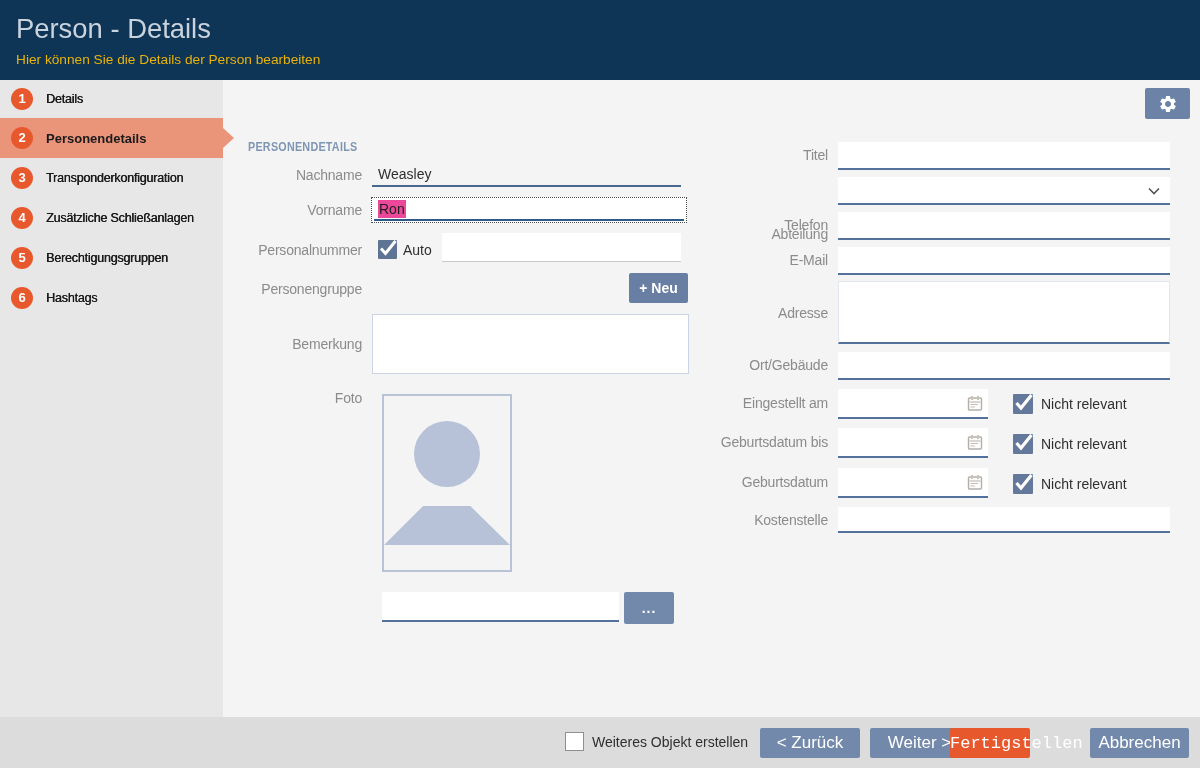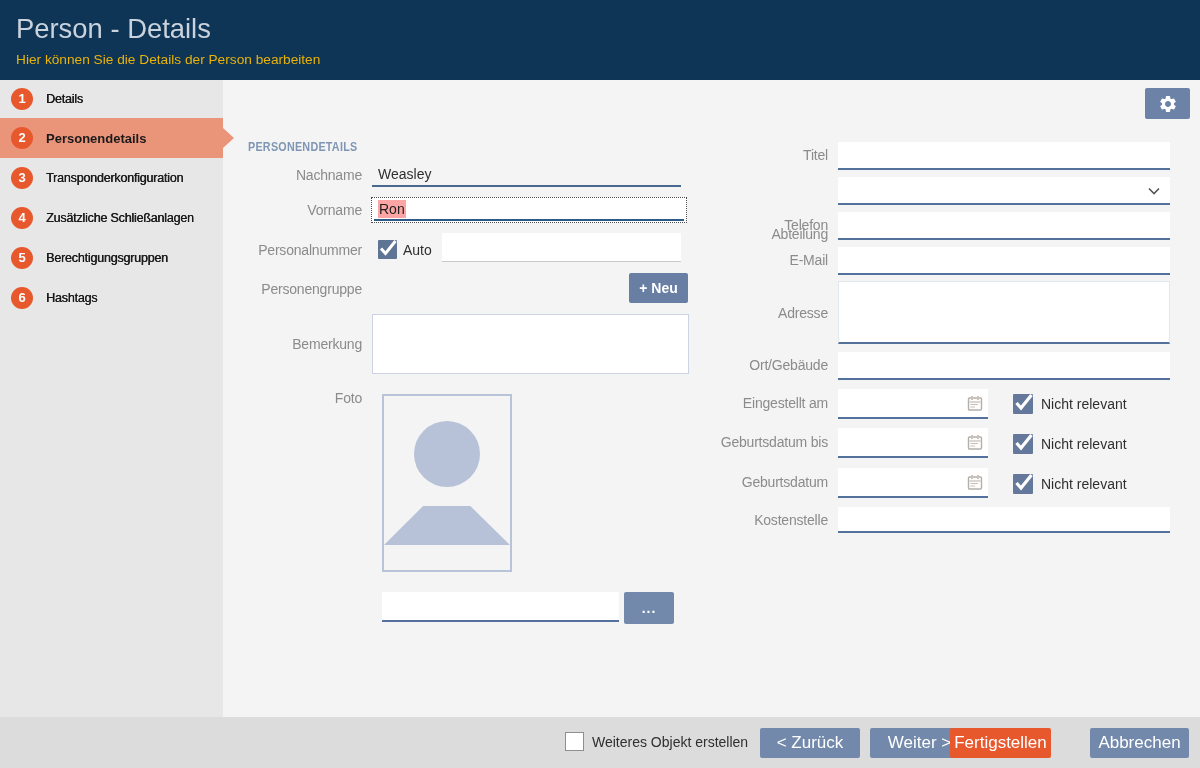--- a/index.html
+++ b/index.html
@@ -35,21 +35,21 @@
   .flabel { position:absolute; color:#8b8b8b; font-size:14px; letter-spacing:-0.2px; display:flex; align-items:center; justify-content:flex-end; text-align:right; white-space:nowrap; }
 
   
   .in-line { position:absolute; background:transparent; border:none; border-bottom:2px solid #486890; font-size:14px; color:#2f2f2f; padding:0 0 1px 6px; outline:none; }
   
   .in-white { position:absolute; background:#ffffff; border:none; border-bottom:2px solid #54719c; font-size:14px; color:#2f2f2f; padding:0 6px 1px 6px; outline:none; }
 
   
   .focus-box { position:absolute; left:371px; top:197px; width:316px; height:26px; background:#ffffff; border:1px dotted #4c4c4c; }
   .focus-inner { position:absolute; left:2px; right:2px; top:1px; bottom:1px; border-bottom:2px solid #2d5a87; font-size:14px; color:#1e1e1e; padding-left:4px; display:flex; align-items:center; }
-  .selection { background:#fca5a5; padding:1px 1px; }
+  .selection { background:#ec4899; padding:1px 1px; }
 
   
   .chk { position:absolute; display:block; }
   .chk .box { position:absolute; inset:0; border-radius:1px; }
   .chk svg { position:absolute; overflow:visible; }
 
   .auto-label { position:absolute; font-size:14px; color:#2f2f2f; display:flex; align-items:center; }
 
   
   .sel-line { position:absolute; border-bottom:2px solid #486890; background:transparent; }
@@ -250,16 +250,16 @@
   <div class="nr-label" style="left:1041px; top:474px; height:20px;">Nicht relevant</div>
 
   <div class="flabel" style="left:690px; top:507px; width:138px; height:26px;">Kostenstelle</div>
   <input class="in-white" style="left: 838px; top: 507px; width: 332px; height: 26px;" value="">
 
   <div class="footer"></div>
   <span class="footer-chk"></span>
   <div class="footer-chk-label">Weiteres Objekt erstellen</div>
   <button class="btn" style="left:760px; width:100px;">&lt; Zurück</button>
   <button class="btn" style="left:870px; width:99px;">Weiter &gt;</button>
-  <button class="btn orange" style="left:950px; width:101px;">Fertigstellen</button>
+  <button class="btn orange" style="left:950px; width:80px;font-family:Liberation Mono, monospace;">Fertigstellen</button>
   <button class="btn" style="left:1090px; width:99px;">Abbrechen</button>
 
 </div>
 
 </body></html>

